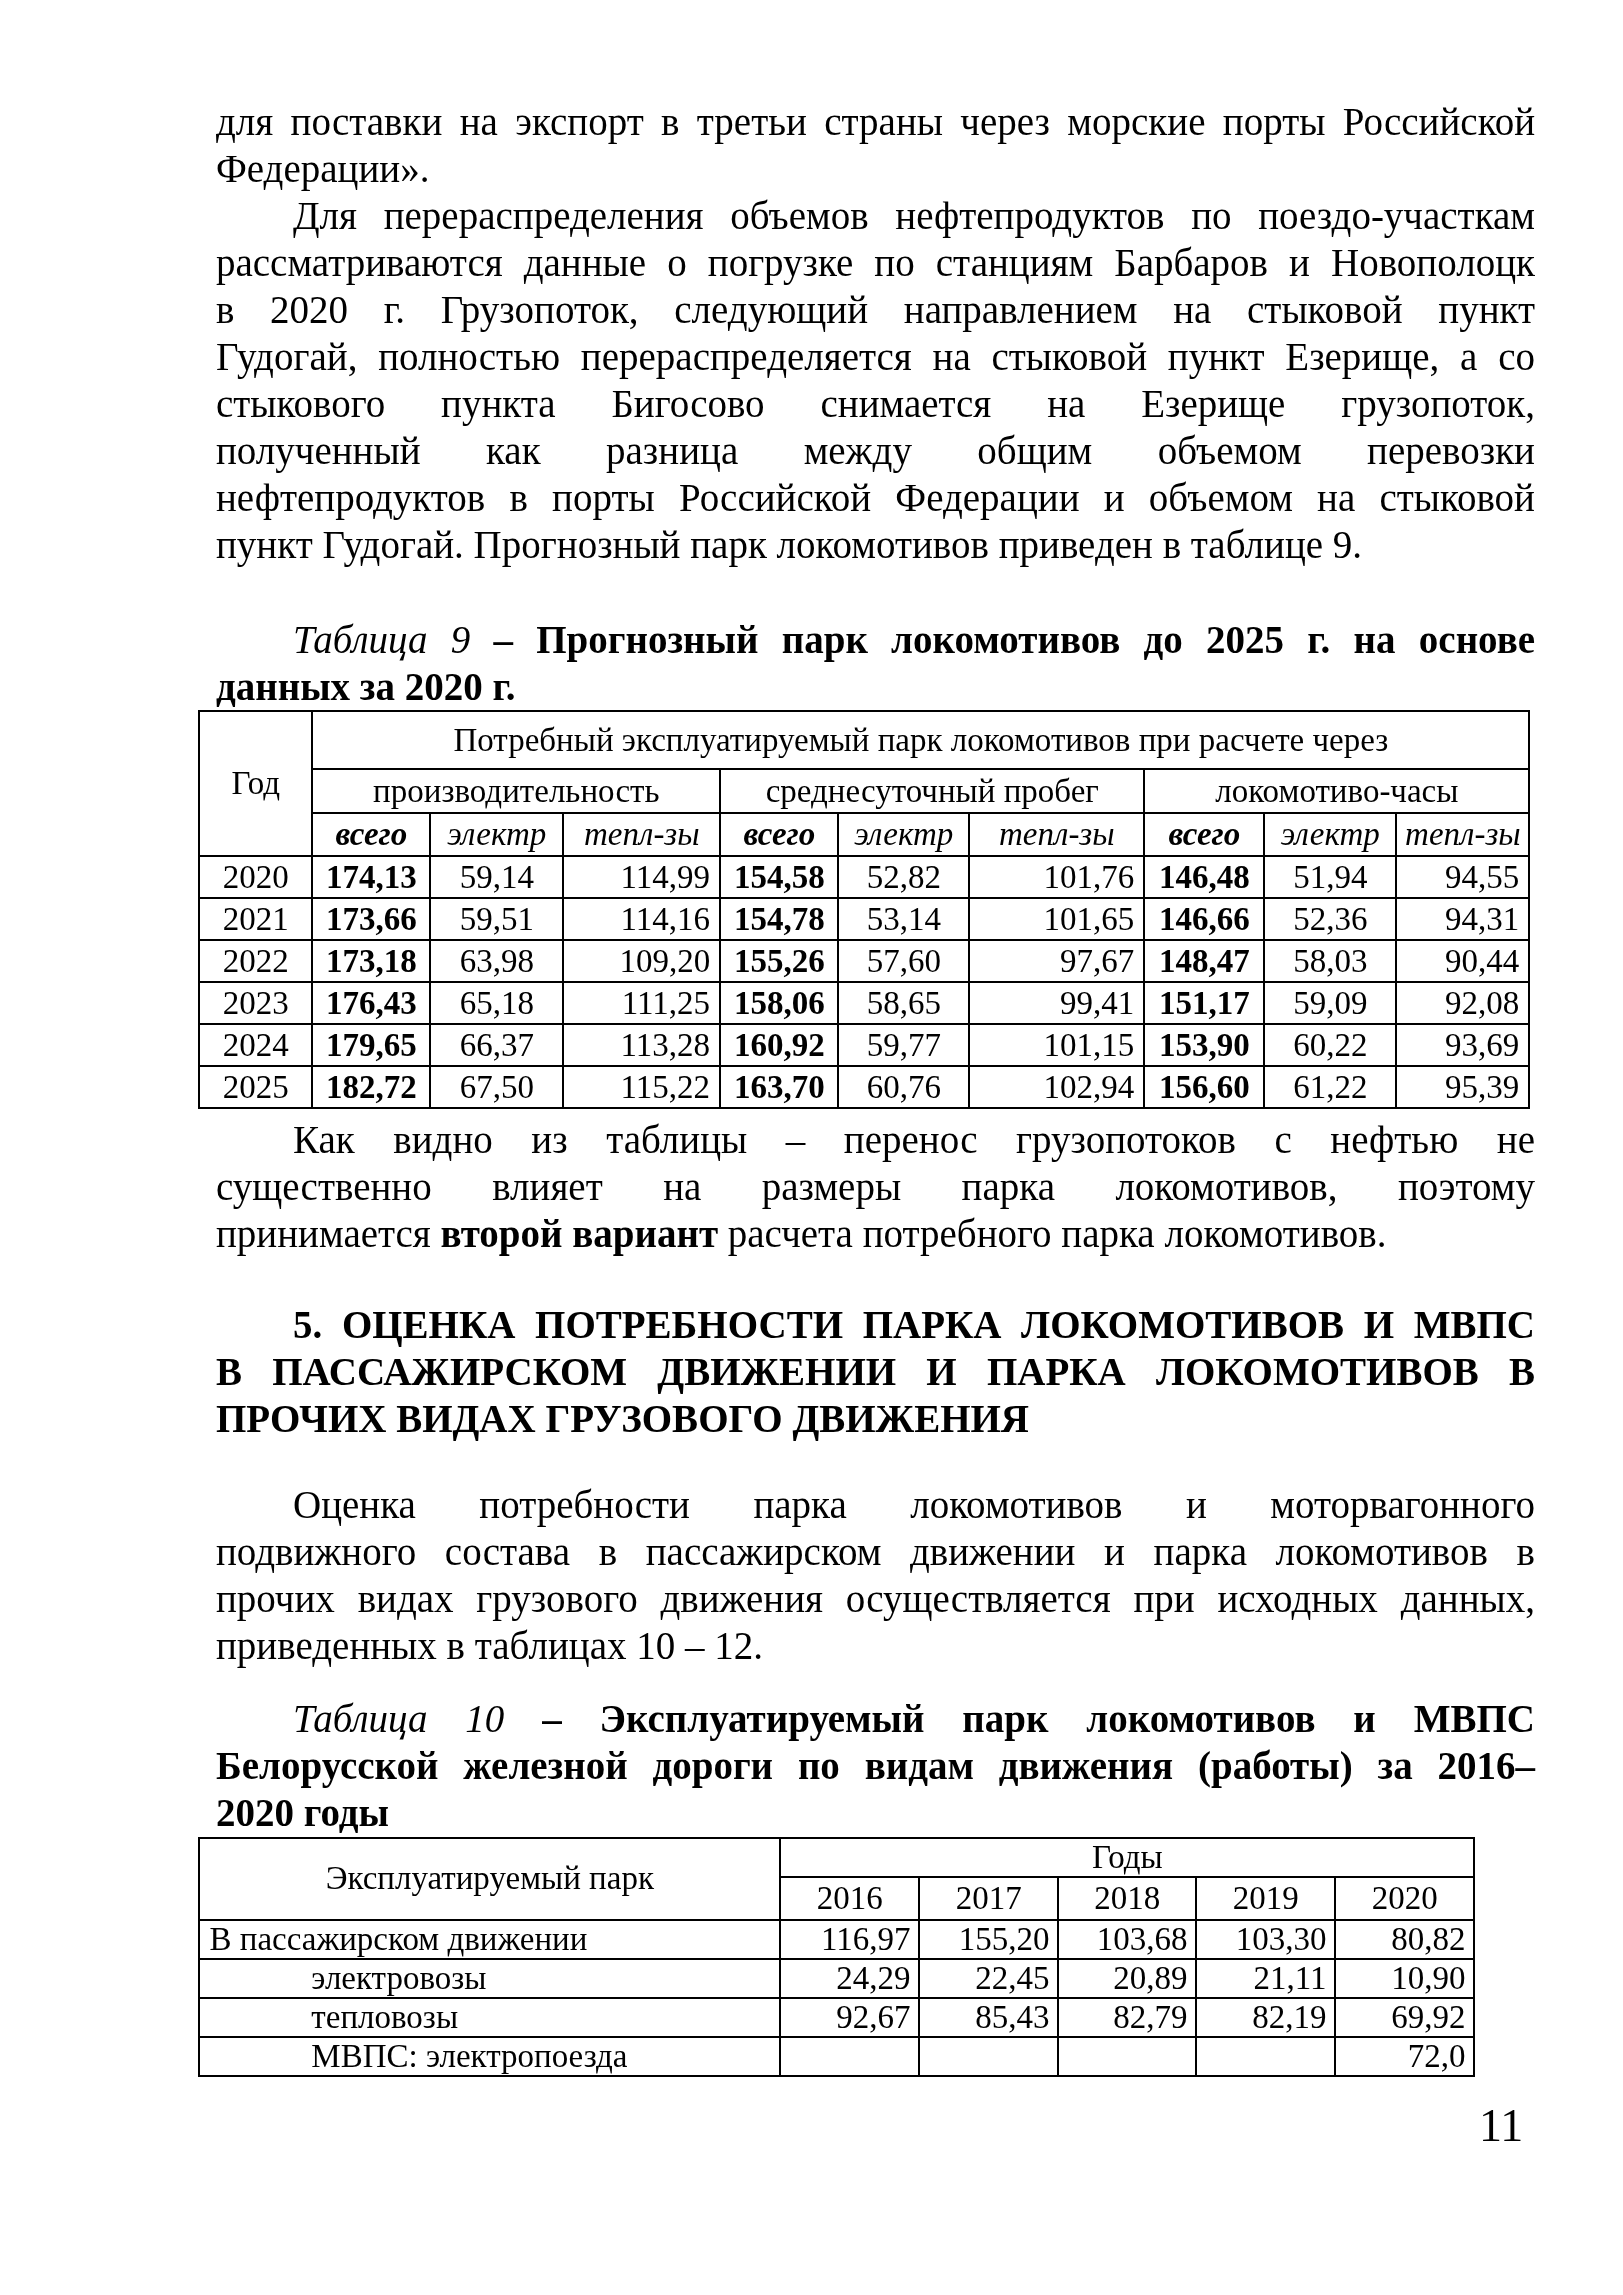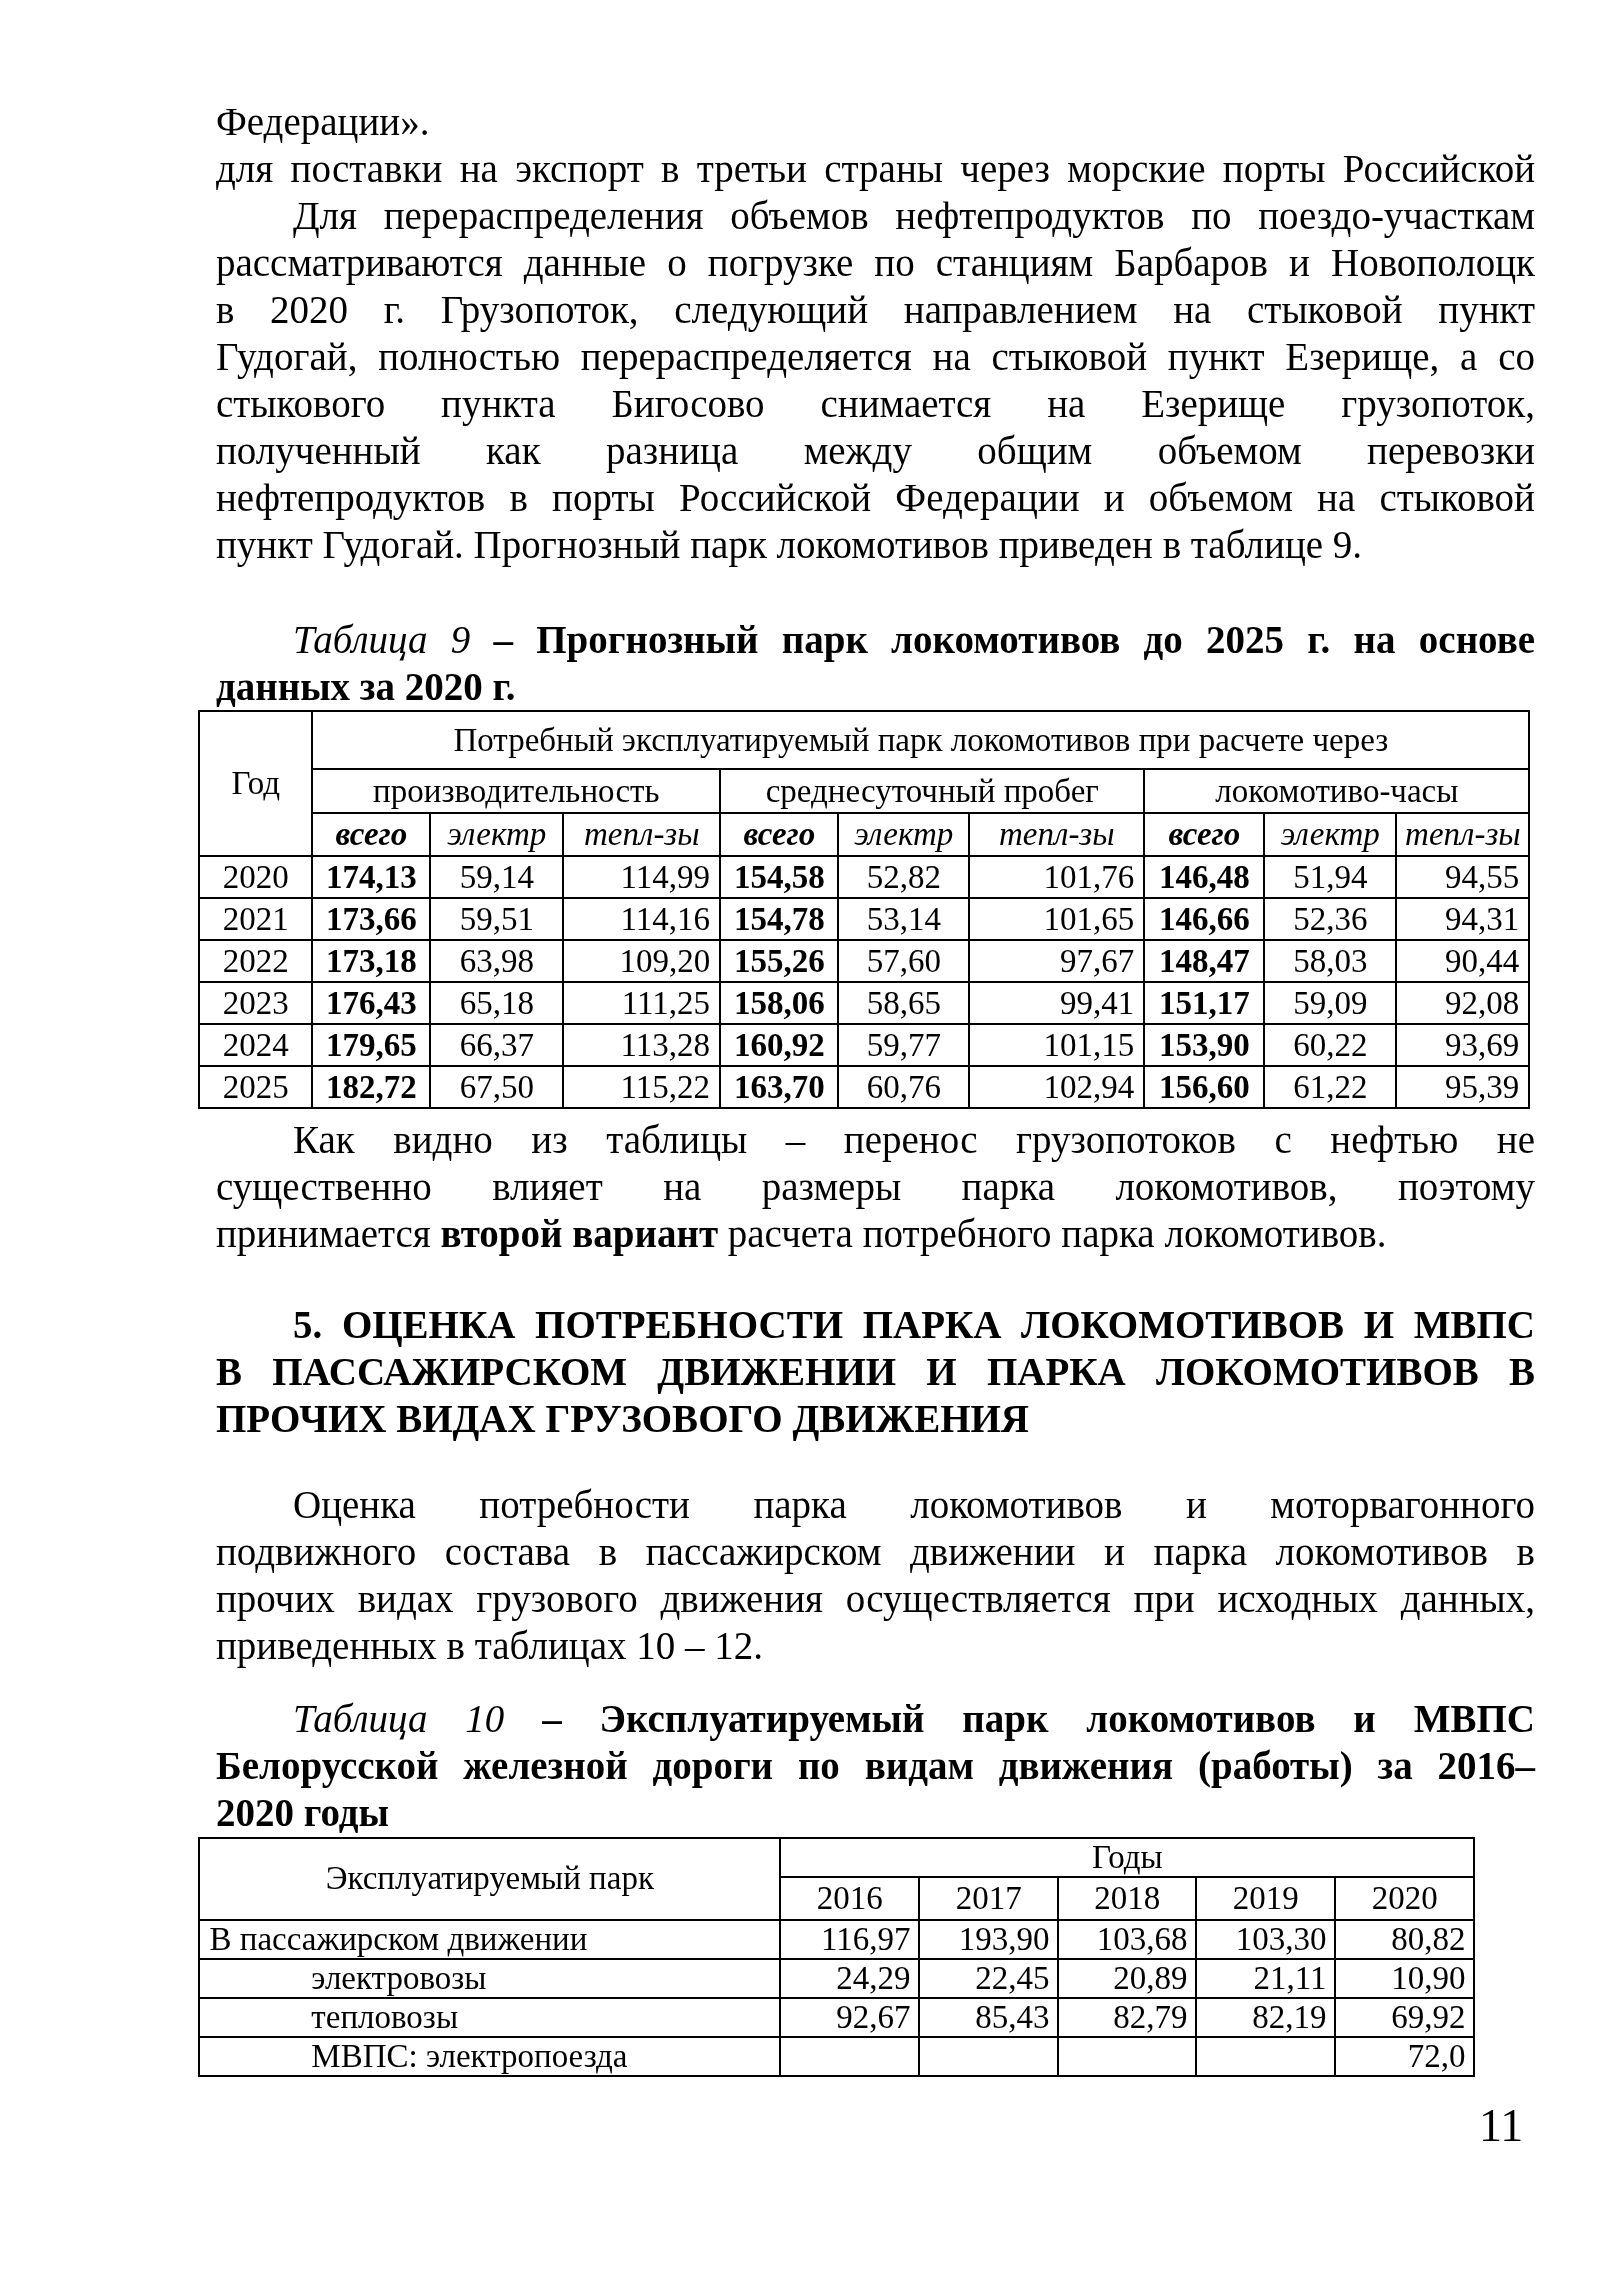--- a/index.html
+++ b/index.html
@@ -74,22 +74,22 @@
     padding-right: 11.8px;
     font-size: 46px;
   }
 </style>
 </head>
 <body>
 
 <div class="content">
 
   <div id="p-intro">
+      <div class="line">для поставки на экспорт в третьи страны через морские порты Российской</div>
       <div class="line last">Федерации».</div>
-      <div class="line">для поставки на экспорт в третьи страны через морские порты Российской</div>
     </div>
 
   <div id="p-redistribution">
       <div class="line indent">Для перераспределения объемов нефтепродуктов по поездо-участкам</div>
       <div class="line">рассматриваются данные о погрузке по станциям Барбаров и Новополоцк</div>
       <div class="line">в 2020 г. Грузопоток, следующий направлением на стыковой пункт</div>
       <div class="line">Гудогай, полностью перераспределяется на стыковой пункт Езерище, а со</div>
       <div class="line">стыкового пункта Бигосово снимается на Езерище грузопоток,</div>
       <div class="line">полученный как разница между общим объемом перевозки</div>
       <div class="line">нефтепродуктов в порты Российской Федерации и объемом на стыковой</div>
@@ -262,21 +262,21 @@
         <th>2017</th>
         <th>2018</th>
         <th>2019</th>
         <th>2020</th>
       </tr>
     </thead>
     <tbody>
         <tr>
           <td class="t10-label">В пассажирском движении</td>
           <td class="t10-num">116,97</td>
-          <td class="t10-num">193,90</td>
+          <td class="t10-num">155,20</td>
           <td class="t10-num">103,68</td>
           <td class="t10-num">103,30</td>
           <td class="t10-num">80,82</td>
         </tr>
         <tr>
           <td class="t10-label sub">электровозы</td>
           <td class="t10-num">24,29</td>
           <td class="t10-num">22,45</td>
           <td class="t10-num">20,89</td>
           <td class="t10-num">21,11</td>

